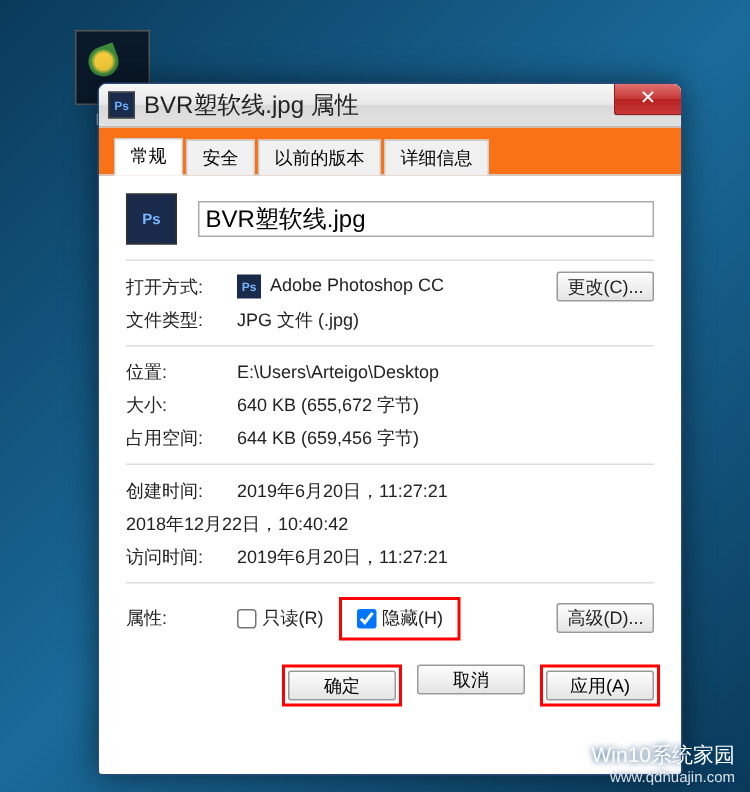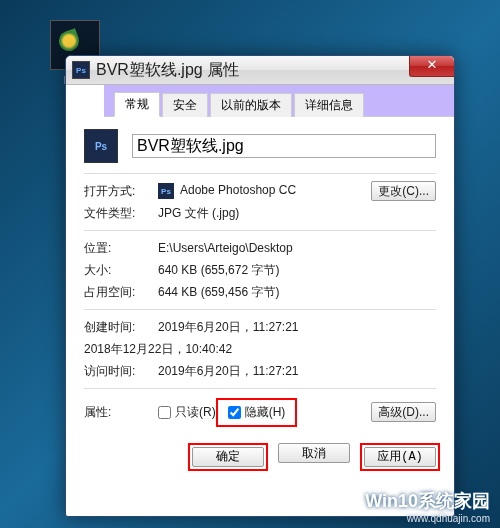--- a/index.html
+++ b/index.html
@@ -103,25 +103,24 @@
     font-size: 13px;
     border: 1px solid #8a2020;
     border-top: none;
     border-right: none;
     border-radius: 0 4px 0 3px;
   }
 
   .tabs {
     display: flex;
     padding: 6px 10px 0 10px;
-    background: #c4b5fd;
+    background: #f97316;
     border-bottom: 1px solid #ccc;
     align-items: flex-end;
     gap: 0;
-    margin-left: 38px;
   }
   .tab {
     padding: 3px 10px;
     border: 1px solid #ccc;
     border-bottom: none;
     background: #f0f0f0;
     margin-right: 2px;
     font-size: 12px;
     position: relative;
     top: 1px;
@@ -204,21 +203,21 @@
     font-size: 12px;
     padding: 0 6px;
     box-sizing: border-box;
   }
   .btn.small {
     min-width: 58px;
   }
   .attr-group {
     display: flex;
     align-items: center;
-    gap: 0;
+    gap: 10px;
   }
   .chk {
     display: inline-flex;
     align-items: center;
     gap: 4px;
   }
   .chk input {
     margin: 0;
   }
   .hilite-red {
@@ -231,34 +230,33 @@
     display: flex;
     justify-content: flex-end;
     gap: 10px;
     padding: 6px 14px 10px;
   }
   .footer .btn {
     min-width: 72px;
   }
   .footer .hilite-red {
     padding: 2px;
-    font-family: Liberation Mono, monospace;
   }
 
   .watermark {
     position: absolute;
     right: 10px;
     bottom: 4px;
     color: #fff;
     text-align: right;
     text-shadow: 0 0 4px #003a6a;
   }
   .watermark .l1 {
-    font-size: 18px;
-    font-weight: bold;
+    font-size: 14px;
+    font-weight: normal;
   }
   .watermark .l2 {
     font-size: 10px;
     opacity: .85;
   }
 </style>
 </head>
 <body>
 
 <div class="desktop">

